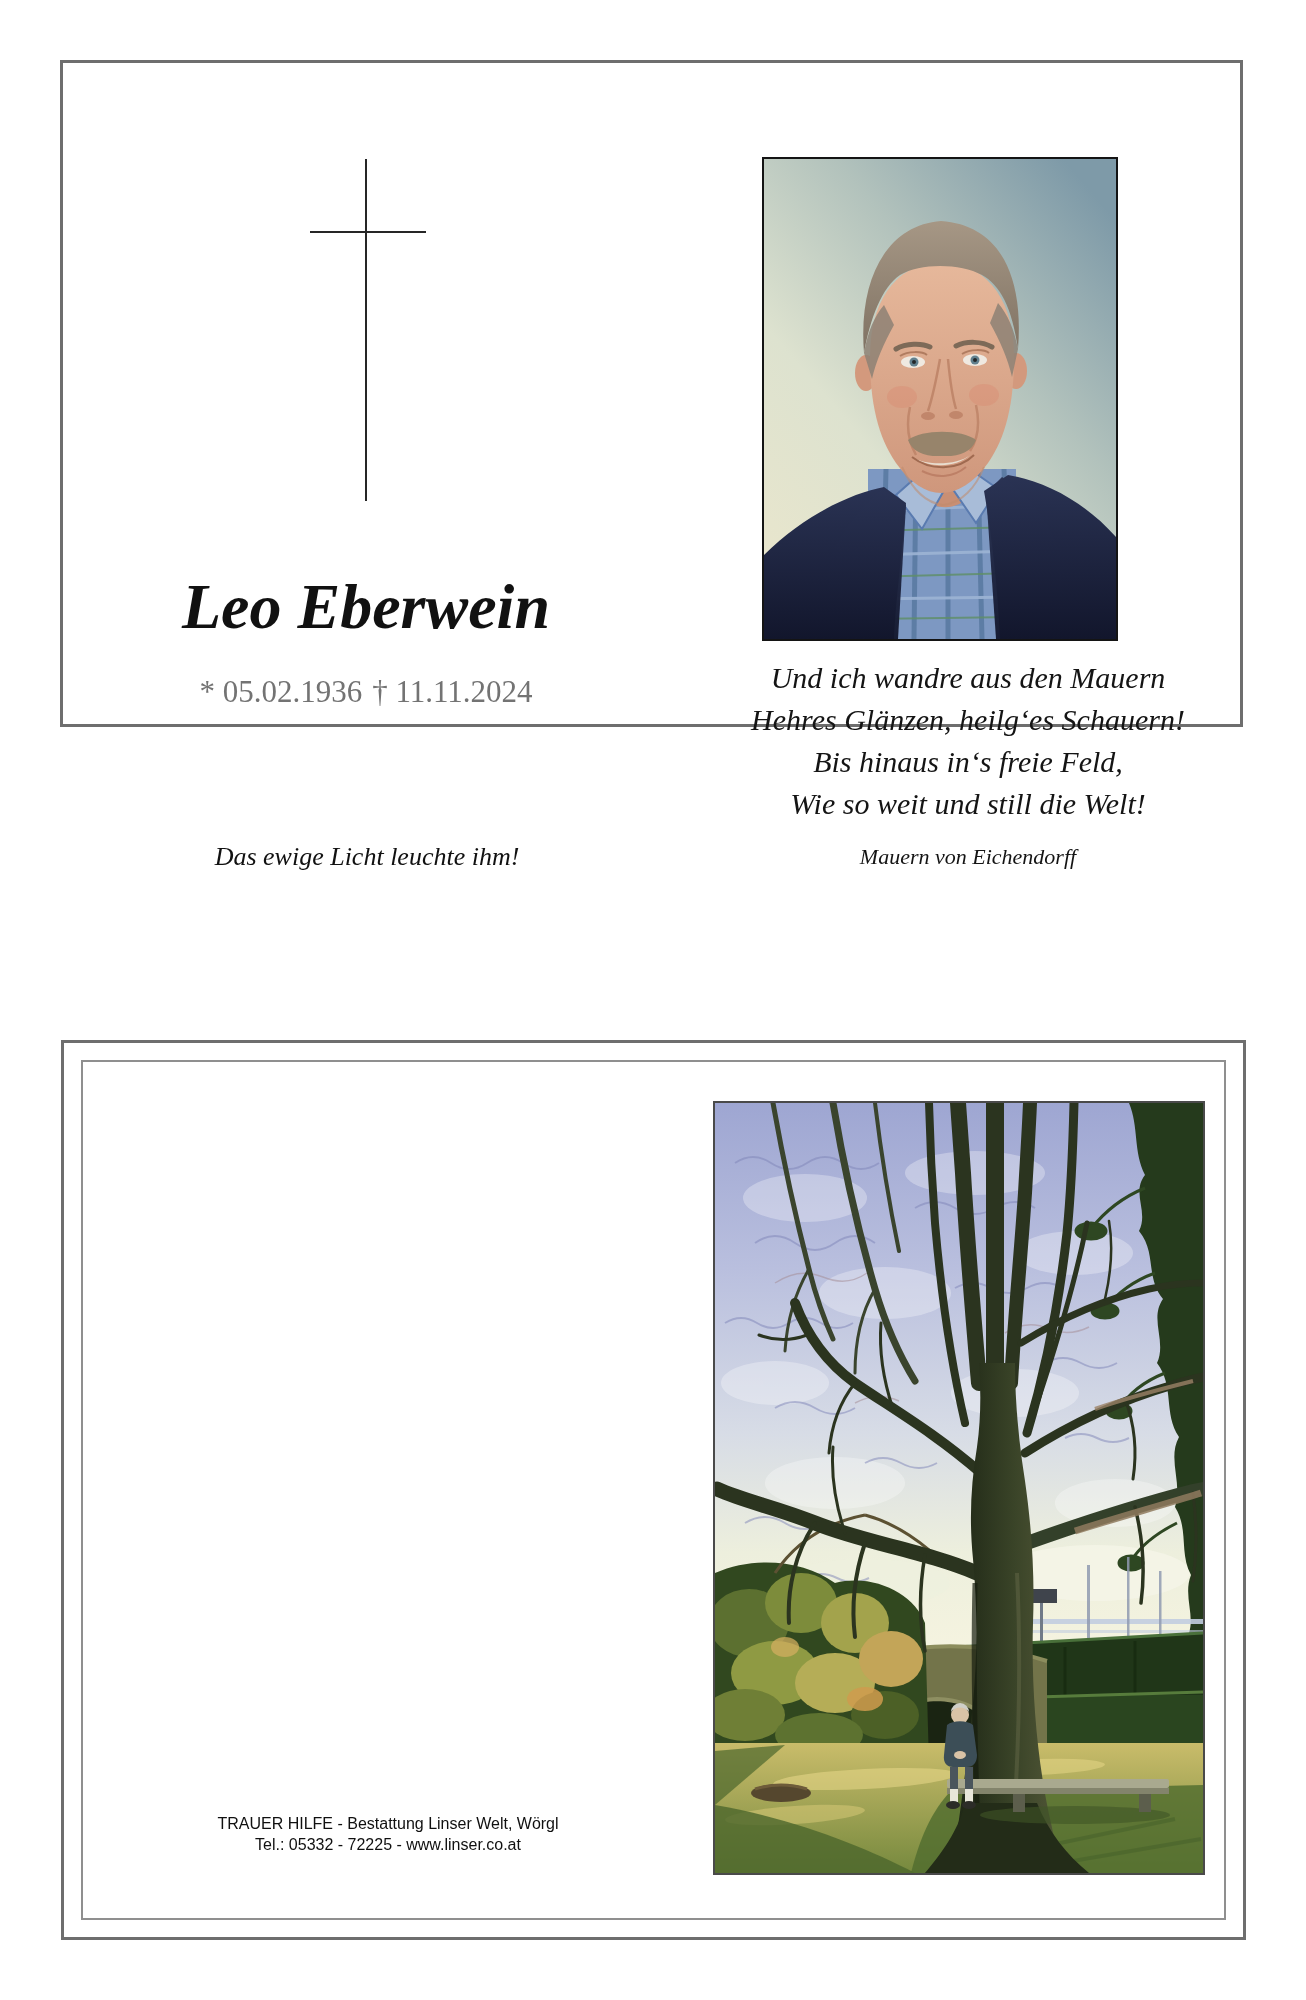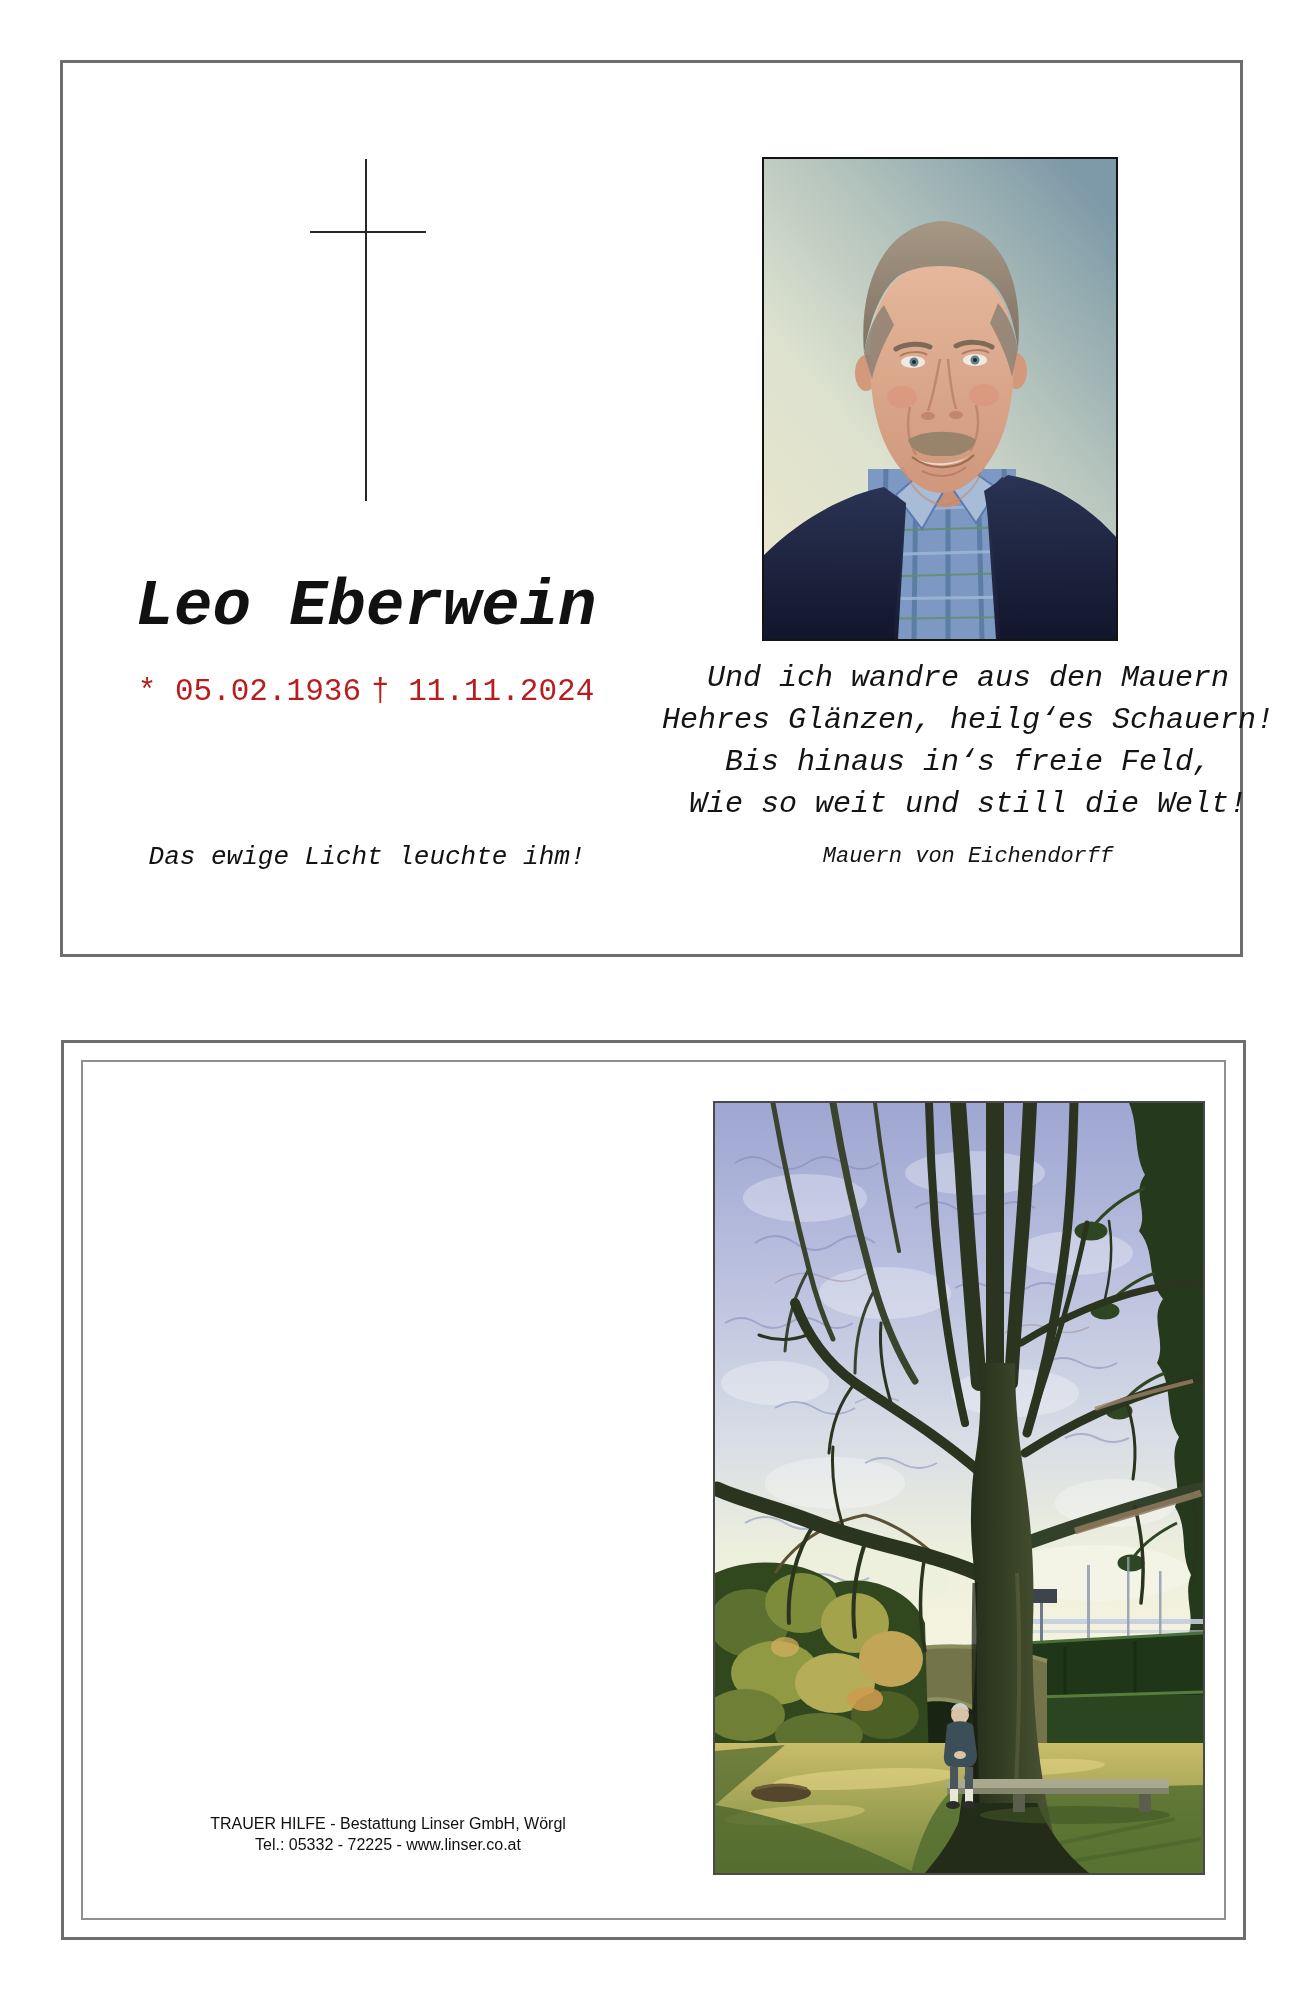--- a/index.html
+++ b/index.html
@@ -5,37 +5,37 @@
   :root{
     --card-border:#6e6e6e;
     --inner-border:#8f8f8f;
     --ink:#151515;
   }
   *{margin:0;padding:0;box-sizing:border-box;}
   body{background:#ffffff;font-family:"Liberation Serif",serif;color:var(--ink);}
   .page{position:relative;width:1306px;height:2000px;background:#ffffff;overflow:hidden;}
 
   .card{position:absolute;background:#ffffff;border:3px solid var(--card-border);}
-  .card-front{left:60px;top:60px;width:1183px;height:897px;font-family:Liberation Mono, monospace;}
+  .card-front{left:60px;top:60px;width:1183px;height:667px;}
   .card-back{left:61px;top:1040px;width:1185px;height:900px;}
 
   
   .cross-v{position:absolute;left:302px;top:96px;width:2px;height:342px;background:#262626;}
   .cross-h{position:absolute;left:247px;top:168px;width:116px;height:2px;background:#262626;}
 
   .portrait{position:absolute;left:699px;top:94px;width:356px;height:484px;border:2px solid #141414;background:#cfd8cd;}
   .portrait svg{display:block;}
 
   .deceased-name{
     position:absolute;left:303px;top:512px;transform:translateX(-50%);
     font-style:italic;font-size:64px;line-height:1;white-space:nowrap;color:#111;
   }
   .dates{
     position:absolute;left:303px;top:610px;transform:translateX(-50%);
-    display:flex;gap:10px;font-size:31px;line-height:1.2;white-space:nowrap;color:#b91c1c;
+    display:flex;gap:10px;font-size:31px;line-height:1.2;white-space:nowrap;color:#737373;
   }
   .motto{
     position:absolute;left:304px;top:780px;transform:translateX(-50%);
     font-style:italic;font-size:26px;line-height:1.1;white-space:nowrap;color:#111;
   }
   .poem{
     position:absolute;left:857px;top:594px;transform:translateX(-50%);
     text-align:center;font-style:italic;font-size:30px;line-height:42px;white-space:nowrap;color:#141414;margin-left:48px;
   }
   .poem-author{font-size:22px;margin-top:20px;line-height:1.1;}
@@ -381,18 +381,18 @@
           <rect x="250" y="664" width="8" height="22" fill="#4a555c"></rect>
           <rect x="235" y="686" width="8" height="13" fill="#e8e6da"></rect>
           <rect x="250" y="686" width="8" height="13" fill="#e8e6da"></rect>
           <ellipse cx="238" cy="702" rx="7" ry="4" fill="#2c2c28"></ellipse>
           <ellipse cx="254" cy="702" rx="7" ry="4" fill="#2c2c28"></ellipse>
         </g>
       </svg>
     </div>
 
     <div class="funeral-info">
-      <div>TRAUER HILFE - Bestattung Linser GmbH, Wörgl</div>
+      <div>TRAUER HILFE - Bestattung Linser Welt, Wörgl</div>
       <div>Tel.: 05332 - 72225 - www.linser.co.at</div>
     </div>
   </section>
 
 </div>
 
 </body></html>

